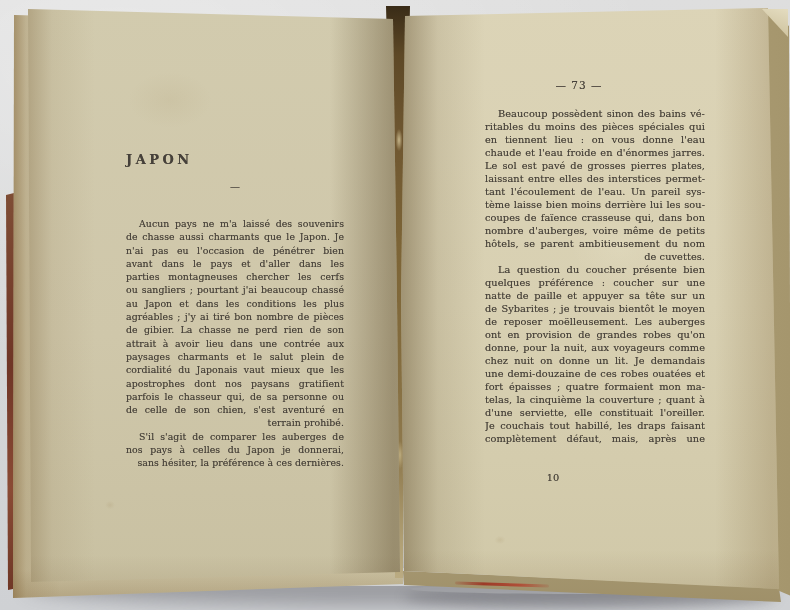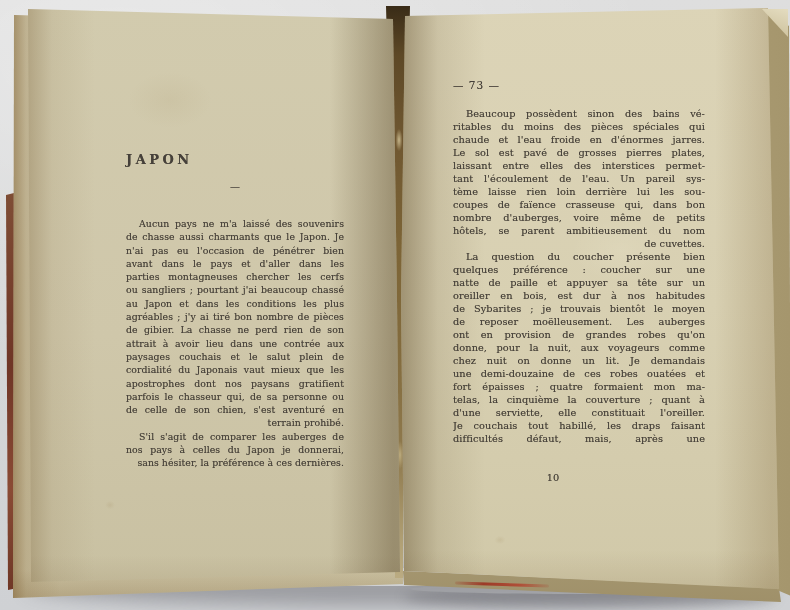--- a/index.html
+++ b/index.html
@@ -75,25 +75,25 @@
 
   
   .ink{color:var(--ink,#45403a);text-shadow:0 0 .5px rgba(70,58,42,.55);}
   .lp-title{position:absolute;left:126px;top:152px;width:218px;text-align:left;
       font-size:13px;font-weight:700;letter-spacing:3.5px;}
   .lp-divider{position:absolute;left:126px;top:181px;width:218px;text-align:center;
       font-size:10px;}
   .lp-lines{position:absolute;left:126px;top:217px;width:218px;
       font-size:9.4px;letter-spacing:.05px;}
   .lp-lines .tl{line-height:13.3px;height:13.3px;}
-  .rp-header{position:absolute;left:453px;top:79px;width:252px;text-align:left;
+  .rp-header{position:absolute;left:453px;top:79px;width:252px;text-align:center;
       font-size:10.5px;letter-spacing:1px;}
   .rp-lines{position:absolute;left:453px;top:107px;width:252px;
       font-size:9.8px;letter-spacing:.05px;}
-  .rp-lines .tl{line-height:13.0px;height:13.0px;}
+  .rp-lines .tl{line-height:13.0px;height:13.0px;margin-left:32px;}
   .rp-sig{position:absolute;left:453px;top:472px;width:200px;text-align:center;
       font-size:9.8px;}
   .tl{text-align:justify;overflow:hidden;}
   .tl::after{content:"";display:inline-block;width:100%;height:0;}
   .tl.end{text-align:right;}
   .tl.end::after{content:none;}
   .tl.indent{text-indent:13px;}
 </style>
 </head>
 <body>
@@ -118,54 +118,54 @@
       <div class="tl indent">Aucun pays ne m'a laissé des souvenirs</div>
       <div class="tl">de chasse aussi charmants que le Japon. Je</div>
       <div class="tl">n'ai pas eu l'occasion de pénétrer bien</div>
       <div class="tl">avant dans le pays et d'aller dans les</div>
       <div class="tl">parties montagneuses chercher les cerfs</div>
       <div class="tl">ou sangliers ; pourtant j'ai beaucoup chassé</div>
       <div class="tl">au Japon et dans les conditions les plus</div>
       <div class="tl">agréables ; j'y ai tiré bon nombre de pièces</div>
       <div class="tl">de gibier. La chasse ne perd rien de son</div>
       <div class="tl">attrait à avoir lieu dans une contrée aux</div>
-      <div class="tl">paysages couchais et le salut plein de</div>
+      <div class="tl">paysages charmants et le salut plein de</div>
       <div class="tl">cordialité du Japonais vaut mieux que les</div>
       <div class="tl">apostrophes dont nos paysans gratifient</div>
       <div class="tl">parfois le chasseur qui, de sa personne ou</div>
       <div class="tl">de celle de son chien, s'est aventuré en</div>
       <div class="tl end">terrain prohibé.</div>
       <div class="tl indent">S'il s'agit de comparer les auberges de</div>
       <div class="tl">nos pays à celles du Japon je donnerai,</div>
       <div class="tl end">sans hésiter, la préférence à ces dernières.</div>
     </div>
 
   <div class="rp-header ink">— 73 —</div>
   <div class="rp-lines ink">
       <div class="tl indent">Beaucoup possèdent sinon des bains vé-</div>
       <div class="tl">ritables du moins des pièces spéciales qui</div>
+      <div class="tl">en tiennent lieu : on vous donne l'eau</div>
       <div class="tl">chaude et l'eau froide en d'énormes jarres.</div>
       <div class="tl">Le sol est pavé de grosses pierres plates,</div>
       <div class="tl">laissant entre elles des interstices permet-</div>
       <div class="tl">tant l'écoulement de l'eau. Un pareil sys-</div>
-      <div class="tl">tème laisse rien loin derrière lui les sou-</div>
+      <div class="tl">tème laisse bien moins derrière lui les sou-</div>
       <div class="tl">coupes de faïence crasseuse qui, dans bon</div>
       <div class="tl">nombre d'auberges, voire même de petits</div>
       <div class="tl">hôtels, se parent ambitieusement du nom</div>
       <div class="tl end">de cuvettes.</div>
       <div class="tl indent">La question du coucher présente bien</div>
       <div class="tl">quelques préférence : coucher sur une</div>
       <div class="tl">natte de paille et appuyer sa tête sur un</div>
-      <div class="tl">oreiller en bois, est dur à nos habitudes</div>
       <div class="tl">de Sybarites ; je trouvais bientôt le moyen</div>
       <div class="tl">de reposer moëlleusement. Les auberges</div>
       <div class="tl">ont en provision de grandes robes qu'on</div>
       <div class="tl">donne, pour la nuit, aux voyageurs comme</div>
       <div class="tl">chez nuit on donne un lit. Je demandais</div>
       <div class="tl">une demi-douzaine de ces robes ouatées et</div>
       <div class="tl">fort épaisses ; quatre formaient mon ma-</div>
       <div class="tl">telas, la cinquième la couverture ; quant à</div>
       <div class="tl">d'une serviette, elle constituait l'oreiller.</div>
       <div class="tl">Je couchais tout habillé, les draps faisant</div>
-      <div class="tl">difficultés défaut, mais, après une</div>
+      <div class="tl">complètement défaut, mais, après une</div>
     </div>
   <div class="rp-sig ink">10</div>
 </div>
 
 </body></html>

